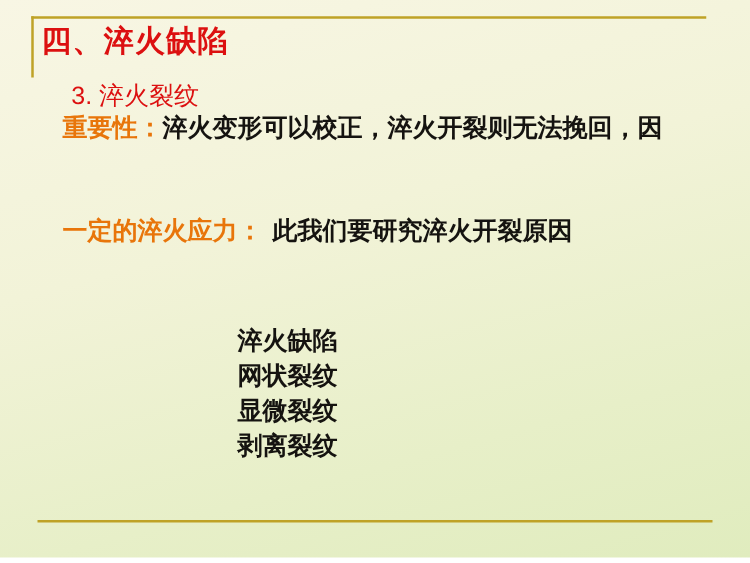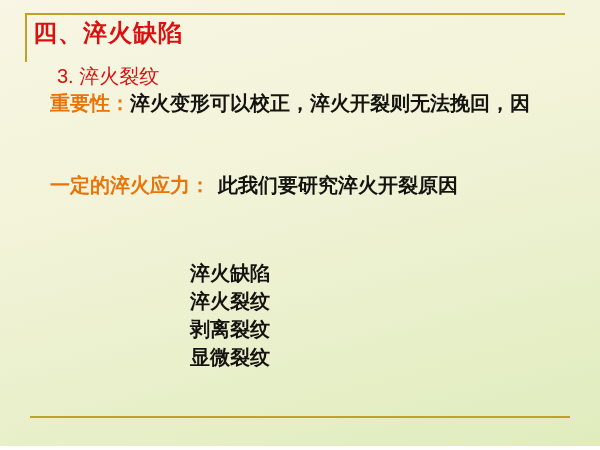--- a/index.html
+++ b/index.html
@@ -88,20 +88,20 @@
   <div class="importance body-text">
     <div><span class="label-orange">重要性：</span><span>淬火变形可以校正，淬火开裂则无法挽回，因</span></div>
   </div>
 
   <div class="causes body-text">
     <div><span class="label-orange">一定的淬火应力：</span><span>此我们要研究淬火开裂原因</span></div>
   </div>
 
   <div class="classification body-text">
     <div class="item-col">淬火缺陷</div>
-    <div class="item-col">淬火裂纹</div>
+    <div class="item-col">网状裂纹</div>
+    <div class="item-col">显微裂纹</div>
     <div class="item-col">剥离裂纹</div>
-    <div class="item-col">显微裂纹</div>
   </div>
 
   <div class="rule rule-bottom"></div>
 
 </div>
 
 </body></html>

